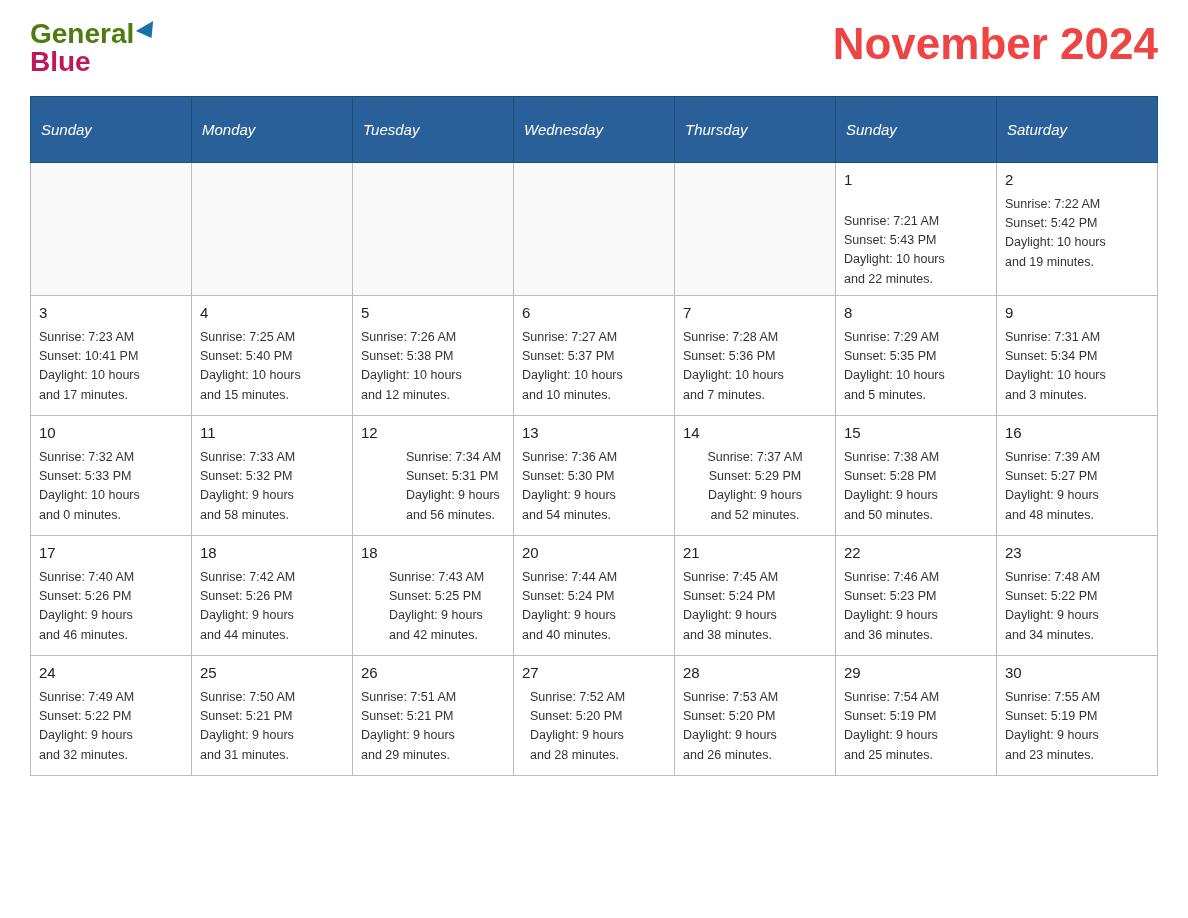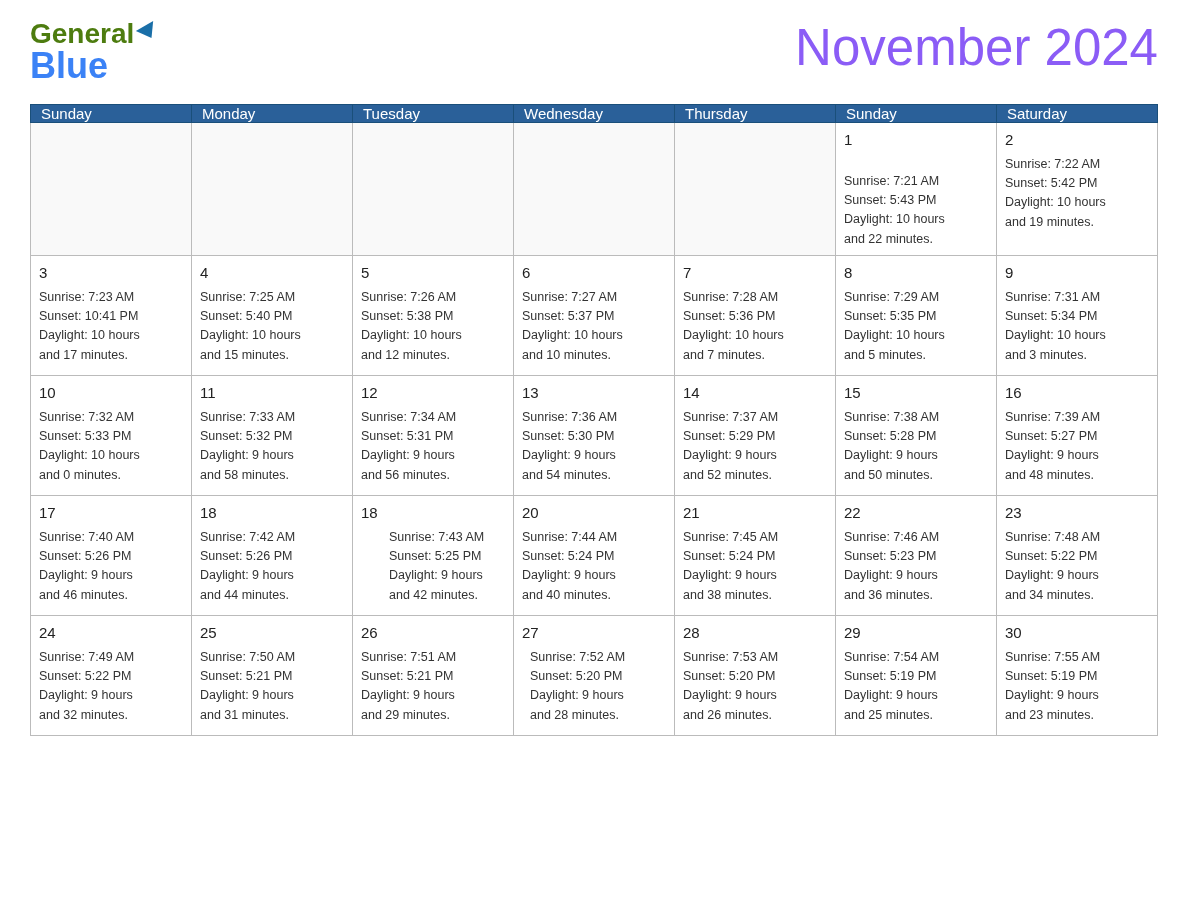--- a/index.html
+++ b/index.html
@@ -21,23 +21,23 @@
       flex-direction: column;
       align-items: flex-start;
     }
     .logo-general {
       font-size: 28px;
       font-weight: bold;
       color: #4d7c0f;
       line-height: 1;
     }
     .logo-blue {
-      font-size: 36px;
+      font-size: 28px;
       font-weight: bold;
-      color: #3b82f6;
+      color: #be185d;
       line-height: 1;
     }
     .logo-arrow {
       display: inline-block;
       width: 0;
       height: 0;
       border-left: 10px solid transparent;
       border-right: 10px solid transparent;
       border-top: 14px solid #1a6fa8;
       margin-left: 4px;
@@ -47,43 +47,44 @@
       top: -2px;
     }
     .logo-top-row {
       display: flex;
       align-items: center;
     }
     .title-block {
       text-align: right;
     }
     .month-title {
-      font-size: 51px;
-      font-weight: normal;
-      color: #8b5cf6;
+      font-size: 44px;
+      font-weight: bold;
+      color: #ef4444;
       line-height: 1.1;
     }
     .location {
       font-size: 20px;
       color: #444;
       margin-top: 4px;
     }
     .calendar {
       width: 100%;
       border-collapse: collapse;
       border: 1px solid #999;
     }
     .calendar th {
       background-color: #2a6099;
       color: #fff;
       font-size: 15px;
       font-weight: normal;
-      padding: 0 10px;
+      padding: 24px 10px;
       text-align: left;
       border: 1px solid #1a4f7a;
+      font-style: italic;
     }
     .calendar td {
       width: calc(100% / 7);
       vertical-align: top;
       padding: 6px 8px;
       border: 1px solid #bbb;
       min-height: 120px;
       font-size: 13px;
       color: #333;
       line-height: 1.5;
@@ -218,35 +219,35 @@
         </td>
         <td>
           <span class="day-number">11</span>
           <div class="day-info" style="white-space: pre-line;">Sunrise: 7:33 AM
 Sunset: 5:32 PM
 Daylight: 9 hours
 and 58 minutes.</div>
         </td>
         <td>
           <span class="day-number">12</span>
-          <div class="day-info" style="white-space: pre-line;">Sunrise: 7:34 AM
+          <div class="day-info" style="white-space: pre-line; margin-left: 45px;">Sunrise: 7:34 AM
 Sunset: 5:31 PM
 Daylight: 9 hours
 and 56 minutes.</div>
         </td>
         <td>
           <span class="day-number">13</span>
           <div class="day-info" style="white-space: pre-line;">Sunrise: 7:36 AM
 Sunset: 5:30 PM
 Daylight: 9 hours
 and 54 minutes.</div>
         </td>
         <td>
           <span class="day-number">14</span>
-          <div class="day-info" style="white-space: pre-line;">Sunrise: 7:37 AM
+          <div class="day-info" style="white-space: pre-line; text-align: center;">Sunrise: 7:37 AM
 Sunset: 5:29 PM
 Daylight: 9 hours
 and 52 minutes.</div>
         </td>
         <td>
           <span class="day-number">15</span>
           <div class="day-info" style="white-space: pre-line;">Sunrise: 7:38 AM
 Sunset: 5:28 PM
 Daylight: 9 hours
 and 50 minutes.</div>

